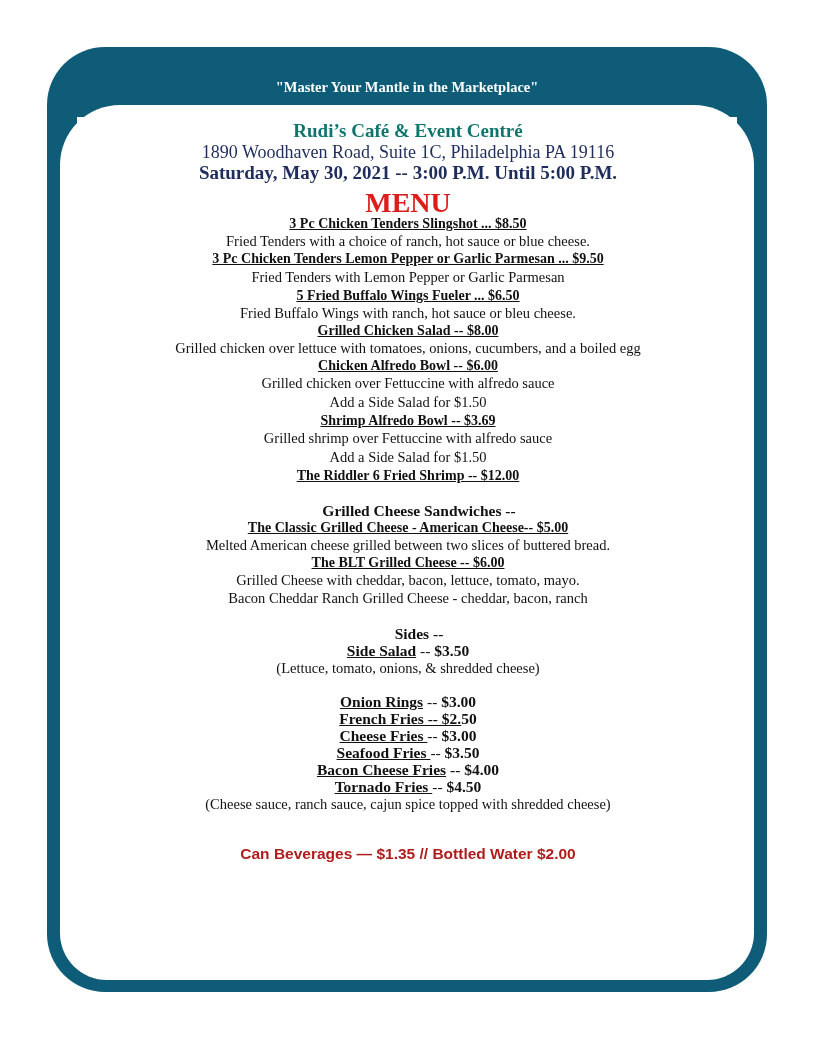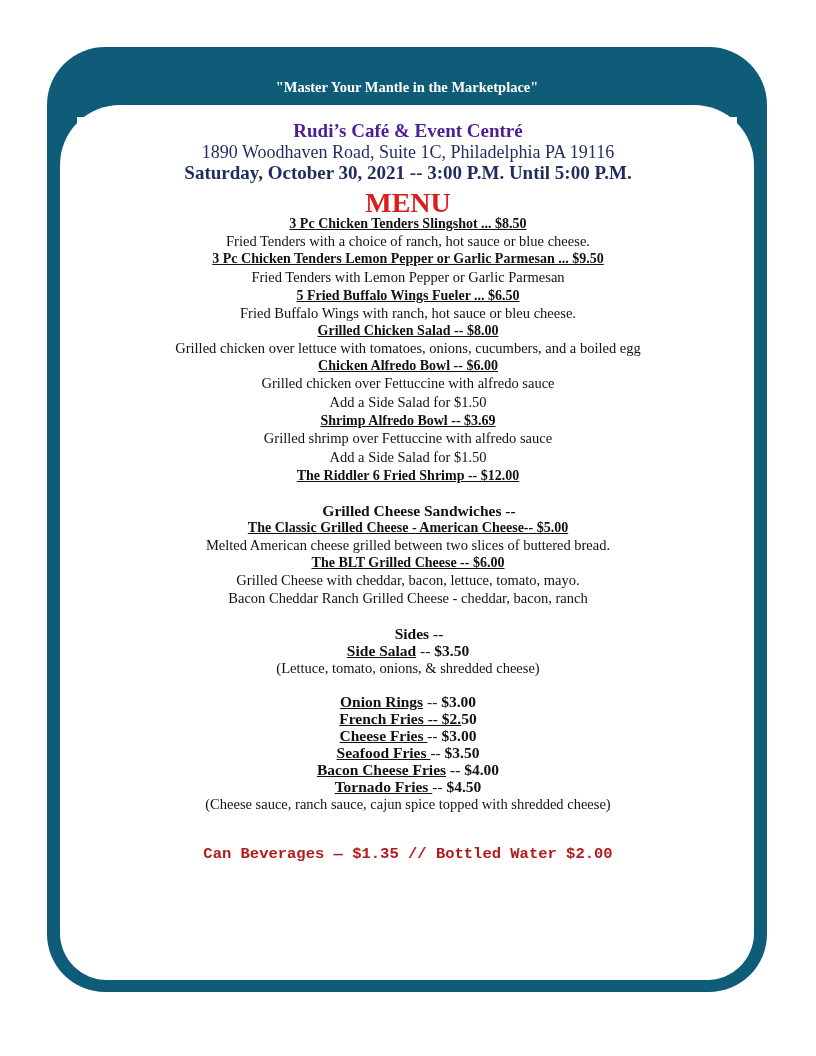--- a/index.html
+++ b/index.html
@@ -63,21 +63,21 @@
     }
     .content {
       position: absolute;
       left: 60px;
       width: 696px;
       top: 120px;
       text-align: center;
       color: #111111;
     }
     .venue {
-      color: #4c1d95;
+      color: #0f766e;
       font-family: "Liberation Serif", "DejaVu Serif", serif;
       font-weight: bold;
       font-size: 19px;
       line-height: 22px;
     }
     .address {
       color: #1f2d5c;
       font-family: "Liberation Serif", "DejaVu Serif", serif;
       font-size: 18px;
       line-height: 20px;
@@ -127,40 +127,40 @@
       color: #111111;
     }
     .side-line .nm { font-weight: bold; text-decoration: underline; }
     .side-line .sep { font-weight: normal; }
     .side-line .pr { font-weight: bold; }
     .gap-18 { height: 18px; }
     .gap-16 { height: 16px; }
     .gap-30 { height: 32px; }
     .beverages {
       color: #b01c1c;
-      font-family: Liberation Mono, monospace;
+      font-family: Liberation Sans, sans-serif;
       font-weight: bold;
       font-size: 15.5px;
       line-height: 18px;
     }
   </style>
 </head>
 <body>
 
 <div class="frame">
   <div class="tagline">"Master Your Mantle in the Marketplace"</div>
   <div class="panel"></div>
   <div class="notch-l"></div>
   <div class="notch-r"></div>
 </div>
 
 <div class="content">
   <div class="venue">Rudi’s Café &amp; Event Centré</div>
   <div class="address">1890 Woodhaven Road,  Suite 1C, Philadelphia PA 19116</div>
-  <div class="datetime">Saturday, October 30, 2021 -- 3:00 P.M. Until 5:00 P.M.</div>
+  <div class="datetime">Saturday, May 30, 2021 -- 3:00 P.M. Until 5:00 P.M.</div>
 
   <div class="menu-title">MENU</div>
 
   <div>
     <div class="item-title">3 Pc Chicken Tenders Slingshot ... $8.50</div>
     <div class="desc">Fried Tenders with a choice of ranch, hot sauce or blue cheese.</div>
   </div>
   <div>
     <div class="item-title">3 Pc Chicken Tenders Lemon Pepper or Garlic Parmesan ... $9.50</div>
     <div class="desc tall">Fried Tenders with Lemon Pepper or Garlic Parmesan</div>

